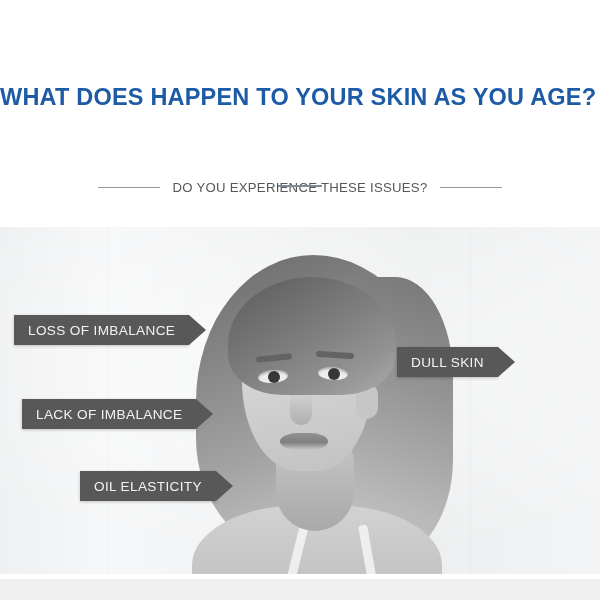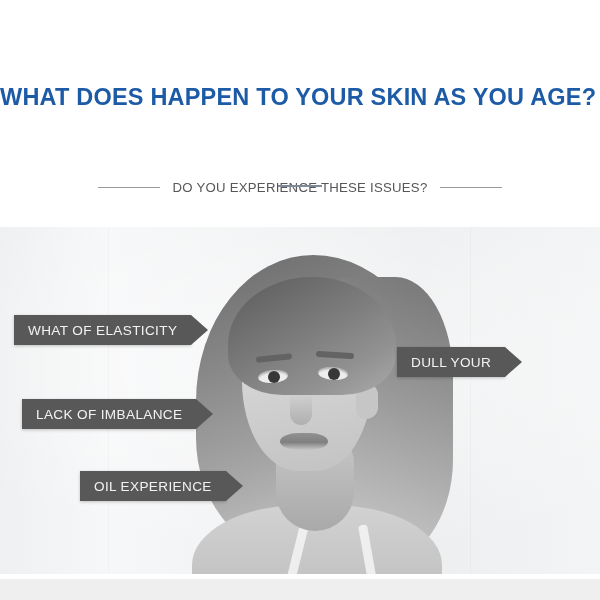--- a/index.html
+++ b/index.html
@@ -165,32 +165,32 @@
       <div class="brow r"></div>
       <div class="eye l"></div>
       <div class="eye r"></div>
       <div class="pupil l"></div>
       <div class="pupil r"></div>
       <div class="nose"></div>
       <div class="lip"></div>
     </div>
 
     <div class="badge" style="left:14px;top:88px;">
-      <span class="txt">WHAT OF ELASTICITY</span>
+      <span class="txt">LOSS OF IMBALANCE</span>
     </div>
 
     <div class="badge" style="left:22px;top:172px;">
       <span class="txt">LACK OF IMBALANCE</span>
     </div>
 
     <div class="badge" style="left:80px;top:244px;">
-      <span class="txt">OIL EXPERIENCE</span>
+      <span class="txt">OIL ELASTICITY</span>
     </div>
 
     <div class="badge" style="left:397px;top:120px;">
-      <span class="txt">DULL YOUR</span>
+      <span class="txt">DULL SKIN</span>
     </div>
 
   </div>
 
   <div class="gap"></div>
   <div class="footer-band"></div>
 </div>
 
 </body></html>

